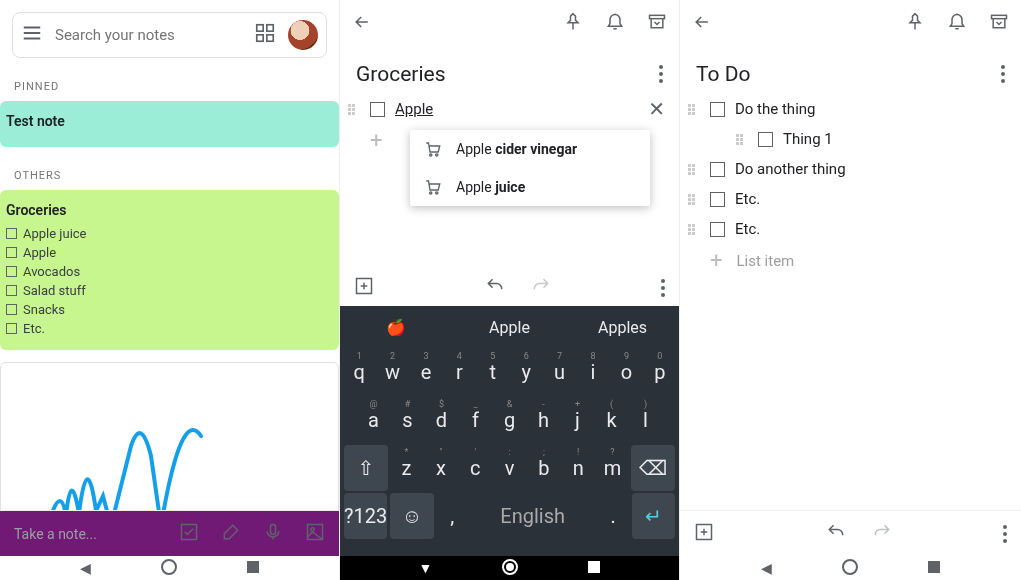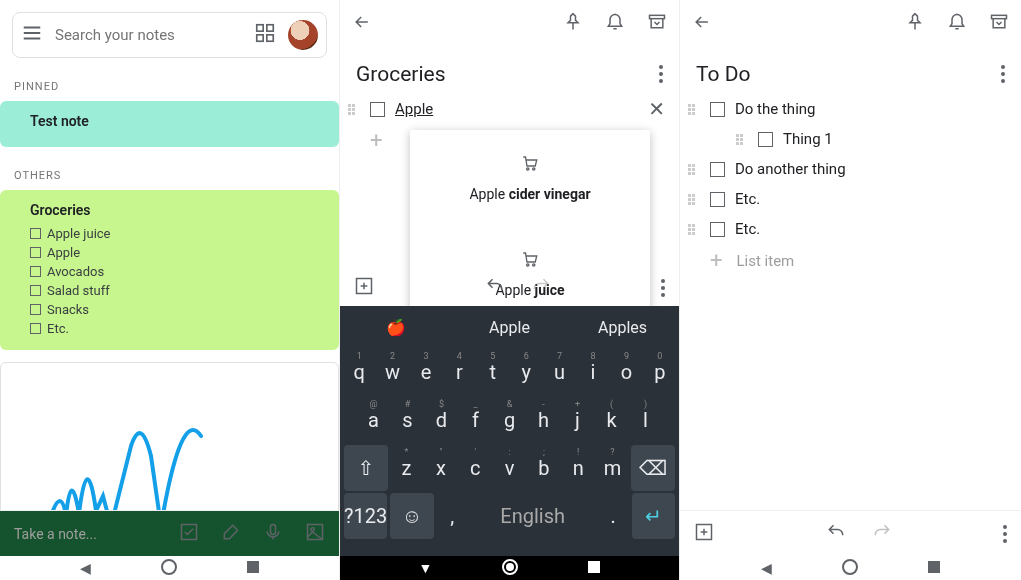--- a/index.html
+++ b/index.html
@@ -7,30 +7,30 @@
 .pane{height:580px;position:relative;flex:none;}
 .p1{width:340px;border-right:1px solid #eee;}
 .p2{width:340px;border-right:1px solid #eee;}
 .p3{width:341px;}
 
 .search-bar{margin:12px;border:1px solid #e0e0e0;border-radius:8px;height:46px;display:flex;align-items:center;padding:0 8px;gap:12px;background:#fff;}
 .hamburger svg,.grid-icon svg{width:22px;height:22px;}
 .search-text{flex:1;color:#757575;font-size:15px;}
 .avatar{width:30px;height:30px;border-radius:50%;background:radial-gradient(circle at 40% 35%,#eecfb7 35%,#a4432a 36% 70%,#5a2b13 71%);}
 .sec-label{font-size:11px;color:#757575;letter-spacing:1px;padding:10px 14px 6px;}
-.note-card{margin:2px 0 12px 0;border-radius:6px;padding:12px 30px;}
+.note-card{margin:2px 0 12px 0;border-radius:6px;padding:12px 6px;}
 .pinned-note{background:#9cedd7;}
 .note-card .title{font-weight:600;font-size:14px;margin-bottom:6px;color:#202124;}
 .note-card .body{font-size:13px;color:#3c4043;}
 .groceries-note{background:#c6f68d;}
 .chk-line{font-size:13px;color:#3c4043;display:flex;align-items:center;gap:6px;padding:2px 0;}
 .chk-box{width:11px;height:11px;border:1.5px solid #5f6368;display:inline-block;}
 .drawing-card{margin-top:4px;border:1px solid #e0e0e0;border-radius:6px;height:175px;width:100%;position:relative;overflow:hidden;}
 .drawing-card svg{position:absolute;bottom:0;left:40px;}
-.bottom-bar{position:absolute;bottom:24px;left:0;right:0;height:46px;display:flex;align-items:center;padding:0 14px;gap:22px;background:#14532d;border-top:1px solid #eee;}
+.bottom-bar{position:absolute;bottom:24px;left:0;right:0;height:46px;display:flex;align-items:center;padding:0 14px;gap:22px;background:#701a75;border-top:1px solid #eee;}
 .take-note{flex:1;font-size:14px;color:#9e9e9e;}
 .bot-ic svg{width:20px;height:20px;stroke:#5f6368;fill:none;stroke-width:1.8;}
 .sys-nav{position:absolute;bottom:0;left:0;right:0;height:24px;display:flex;align-items:center;justify-content:center;gap:70px;padding:0;}
 .sys-nav.dark{background:#000;}
 .sys-nav.dark span{color:#fff;}
 .sys-nav span{color:#5f6368;font-size:14px;}
 .circ-out{width:16px;height:16px;border:2px solid currentColor;border-radius:50%;display:inline-block;}
 .circ-out.d{border-color:#fff;position:relative;}
 .circ-out.d::after{content:'';position:absolute;inset:2px;border-radius:50%;background:#fff;}
 .sq{width:12px;height:12px;background:currentColor;display:inline-block;}
@@ -46,21 +46,21 @@
 .drag-handle span{display:flex;gap:1px;}
 .drag-handle i{width:3px;height:3px;background:#ccc;display:inline-block;}
 .cb{width:15px;height:15px;border:1.8px solid #5f6368;flex:none;}
 .row-text{font-size:15px;color:#202124;flex:1;}
 .row-text.u{text-decoration:underline;}
 .row-x{color:#5f6368;font-size:20px;}
 .add-row{display:flex;align-items:center;padding:4px 14px 4px 30px;gap:14px;color:#9e9e9e;}
 .add-row .plus{font-size:22px;color:#bdbdbd;}
 .add-row .lbl{font-size:15px;}
 .suggest-pop{position:absolute;left:70px;top:130px;width:240px;background:#fff;box-shadow:0 2px 10px rgba(0,0,0,0.25);border-radius:2px;}
-.sug-row{display:flex;align-items:center;padding:24px 14px;gap:14px;font-size:14px;color:#202124;flex-direction:column;}
+.sug-row{display:flex;align-items:center;padding:10px 14px;gap:14px;font-size:14px;color:#202124;}
 .sug-row svg{width:18px;height:18px;stroke:#5f6368;fill:none;stroke-width:1.8;}
 .mid-toolbar{position:absolute;left:0;right:0;height:36px;display:flex;align-items:center;padding:0 14px;}
 .mid-toolbar .sp{flex:1;}
 .mid-toolbar svg{width:20px;height:20px;stroke:#5f6368;fill:none;}
 
 .kbd{position:absolute;bottom:24px;left:0;right:0;height:250px;background:#2b3138;color:#e8eaed;font-size:14px;}
 .kbd-pred{display:flex;height:42px;align-items:center;}
 .kbd-pred div{flex:1;text-align:center;font-size:16px;}
 .kbd-row{display:flex;justify-content:center;gap:3px;padding:1px 4px;}
 .key{flex:1;height:46px;display:flex;flex-direction:column;align-items:center;justify-content:center;position:relative;}

